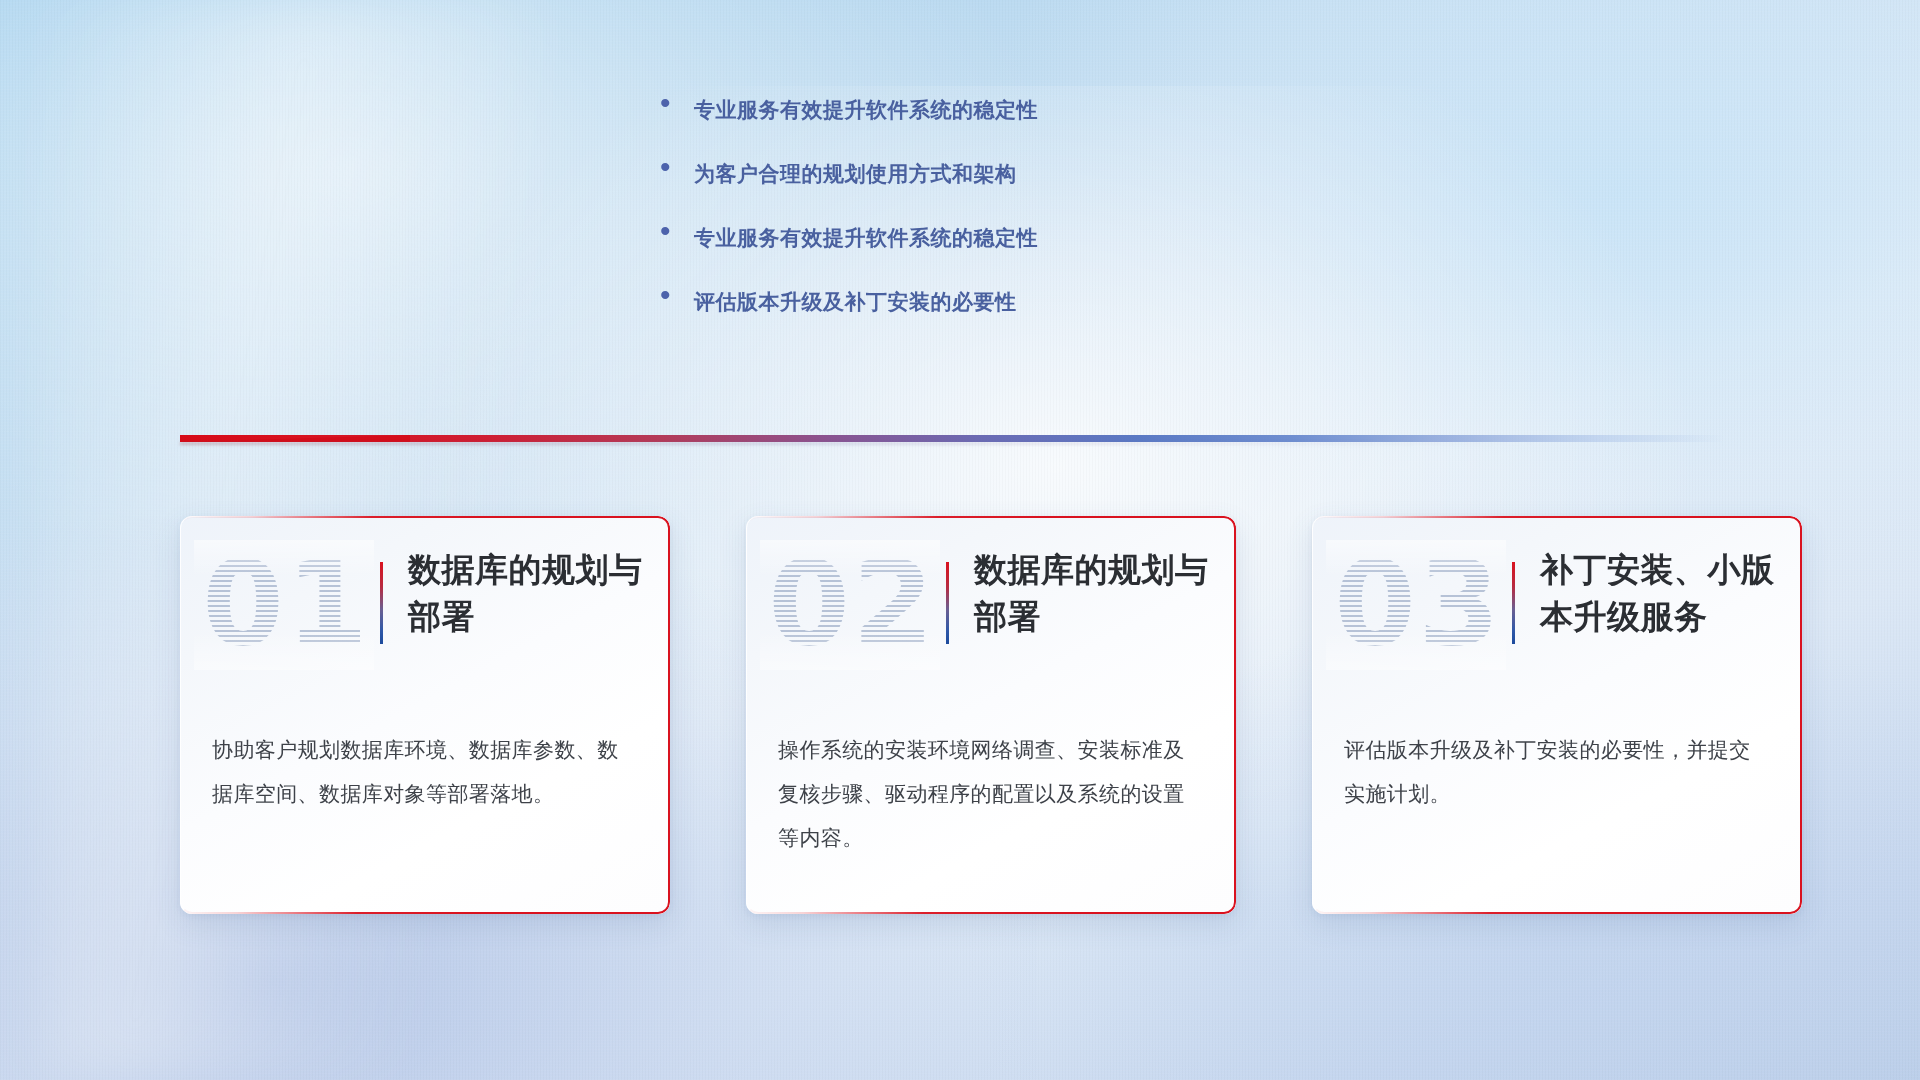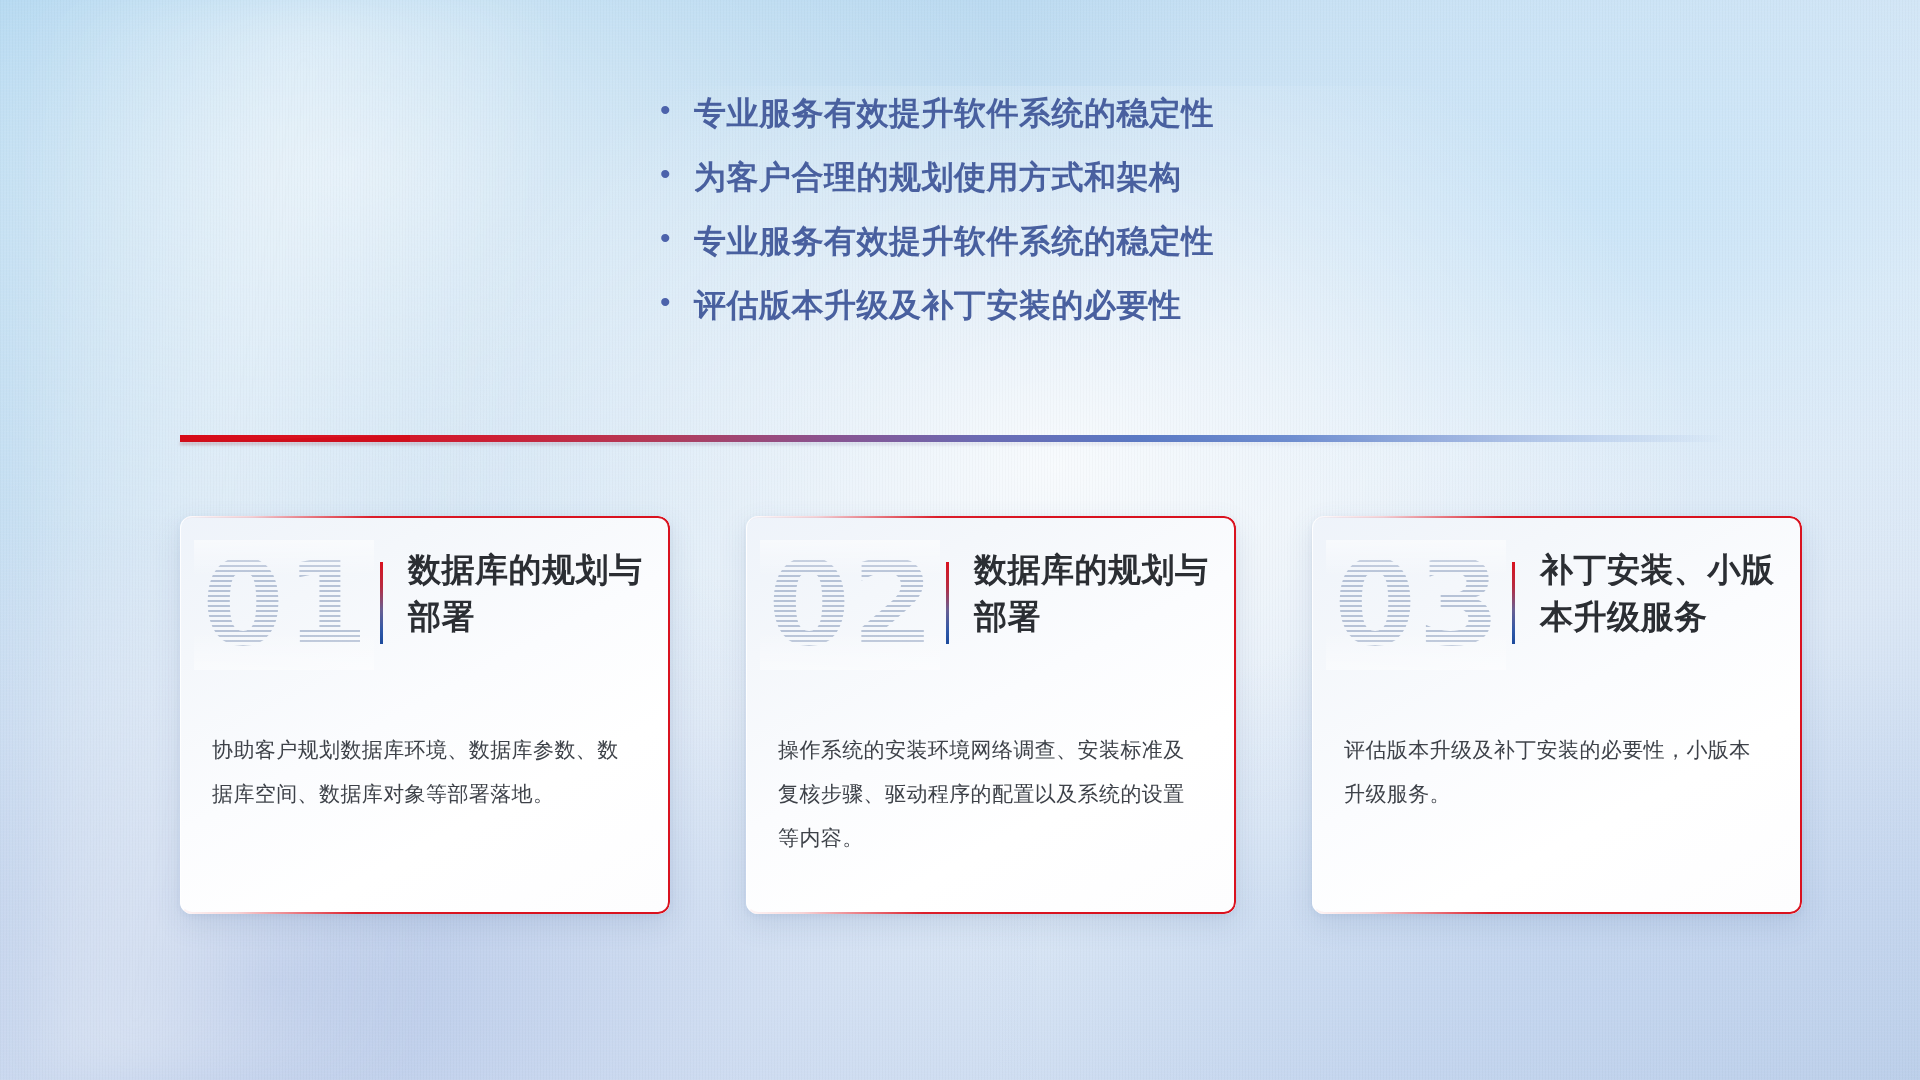--- a/index.html
+++ b/index.html
@@ -58,21 +58,21 @@
     height:64px;
   }
   .bullet-dot{
     width:34px; flex:0 0 34px;
     color:#4c62ab;
     font-size:30px; line-height:1;
     text-align:left;
     position:relative; top:-4px;
   }
   .bullet-text{
-    font-size:32px;
+    font-size:21px;
     letter-spacing:.5px;
     color:#49609f;
     font-weight:600;
     white-space:nowrap;
   }
 
   
   #divider{
     position:absolute; left:180px; top:428px; width:1545px; height:18px;
   }
@@ -234,16 +234,16 @@
 
   <div class="card">
     <div class="card-innerborder"></div>
     <div class="card-redframe"></div>
     <div class="card-head">
       <div class="card-num">03</div>
       <div class="card-num-fade"></div>
       <div class="card-bar"></div>
       <div class="card-title">补丁安装、小版本升级服务</div>
     </div>
-    <div class="card-body">评估版本升级及补丁安装的必要性，小版本升级服务。</div>
+    <div class="card-body">评估版本升级及补丁安装的必要性，并提交实施计划。</div>
   </div>
 
 </div>
 
 </body></html>

